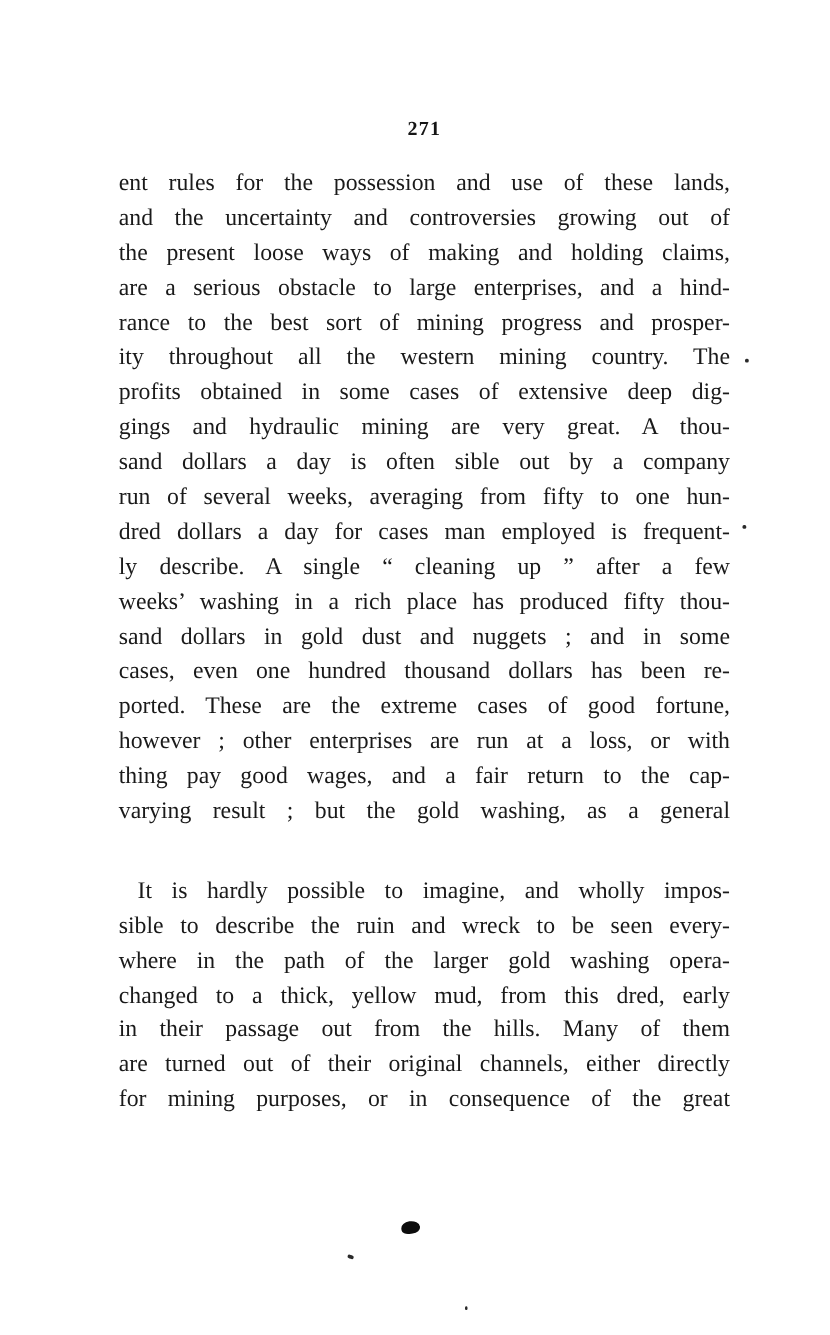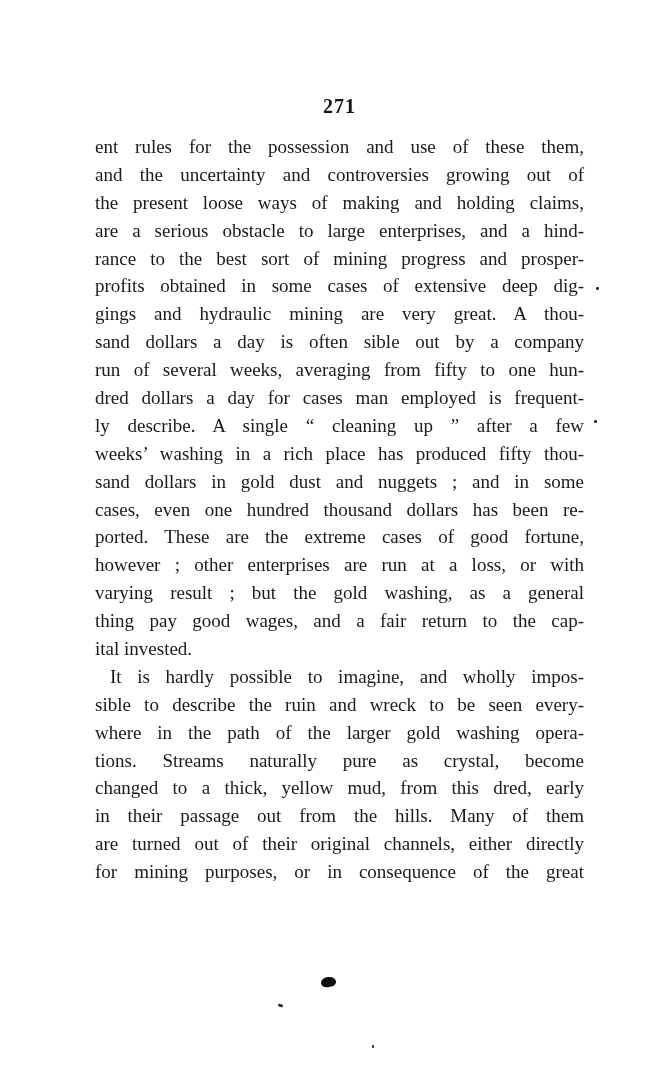--- a/index.html
+++ b/index.html
@@ -15,21 +15,21 @@
     color: #1a1a1a;
     font-family: "Liberation Serif", serif;
     overflow: hidden;
   }
   .page-number {
     position: absolute;
     top: 95px;
     left: 95px;
     width: 489px;
     text-align: center;
-    font-size: 20px;
+    font-size: 16px;
     font-weight: 700;
     letter-spacing: 1px;
     color: #151515;
   }
   .text-block {
     position: absolute;
     top: 133px;
     left: 95px;
     width: 489px;
     font-size: 19px;
@@ -39,20 +39,21 @@
   .text-line {
     height: 27.9px;
     overflow: visible;
   }
   .text-line.just {
     text-align: justify;
     text-align-last: justify;
   }
   .text-line.indent {
     text-indent: 15px;
+    margin-top: 36px;
   }
   
   .ink-blot {
     position: absolute;
     left: 321px;
     top: 977px;
     width: 15px;
     height: 10px;
     background: #0c0c0c;
     border-radius: 55% 60% 50% 45%;
@@ -69,43 +70,42 @@
   .speck-4 { left: 594px; top: 420px;  width: 3px; height: 3px; }
 </style>
 </head>
 <body>
 
 <div class="scan-page">
 
   <div class="page-number">271</div>
 
   <div class="text-block">
-      <div class="text-line just">ent rules for the possession and use of these them,</div>
+      <div class="text-line just">ent rules for the possession and use of these lands,</div>
       <div class="text-line just">and the uncertainty and controversies growing out of</div>
       <div class="text-line just">the present loose ways of making and holding claims,</div>
       <div class="text-line just">are a serious obstacle to large enterprises, and a hind-</div>
       <div class="text-line just">rance to the best sort of mining progress and prosper-</div>
+      <div class="text-line just">ity throughout all the western mining country. The</div>
       <div class="text-line just">profits obtained in some cases of extensive deep dig-</div>
       <div class="text-line just">gings and hydraulic mining are very great. A thou-</div>
       <div class="text-line just">sand dollars a day is often sible out by a company</div>
       <div class="text-line just">run of several weeks, averaging from fifty to one hun-</div>
       <div class="text-line just">dred dollars a day for cases man employed is frequent-</div>
       <div class="text-line just">ly describe. A single “ cleaning up ” after a few</div>
       <div class="text-line just">weeks’ washing in a rich place has produced fifty thou-</div>
       <div class="text-line just">sand dollars in gold dust and nuggets ; and in some</div>
       <div class="text-line just">cases, even one hundred thousand dollars has been re-</div>
       <div class="text-line just">ported. These are the extreme cases of good fortune,</div>
       <div class="text-line just">however ; other enterprises are run at a loss, or with</div>
+      <div class="text-line just">thing pay good wages, and a fair return to the cap-</div>
       <div class="text-line just">varying result ; but the gold washing, as a general</div>
-      <div class="text-line just">thing pay good wages, and a fair return to the cap-</div>
-      <div class="text-line">ital invested.</div>
       <div class="text-line just indent">It is hardly possible to imagine, and wholly impos-</div>
       <div class="text-line just">sible to describe the ruin and wreck to be seen every-</div>
       <div class="text-line just">where in the path of the larger gold washing opera-</div>
-      <div class="text-line just">tions. Streams naturally pure as crystal, become</div>
       <div class="text-line just">changed to a thick, yellow mud, from this dred, early</div>
       <div class="text-line just">in their passage out from the hills. Many of them</div>
       <div class="text-line just">are turned out of their original channels, either directly</div>
       <div class="text-line just">for mining purposes, or in consequence of the great</div>
     </div>
 
   <div class="ink-blot"></div>
   <div class="ink-speck speck-1"></div>
   <div class="ink-speck speck-2"></div>
   <div class="ink-speck speck-3"></div>

